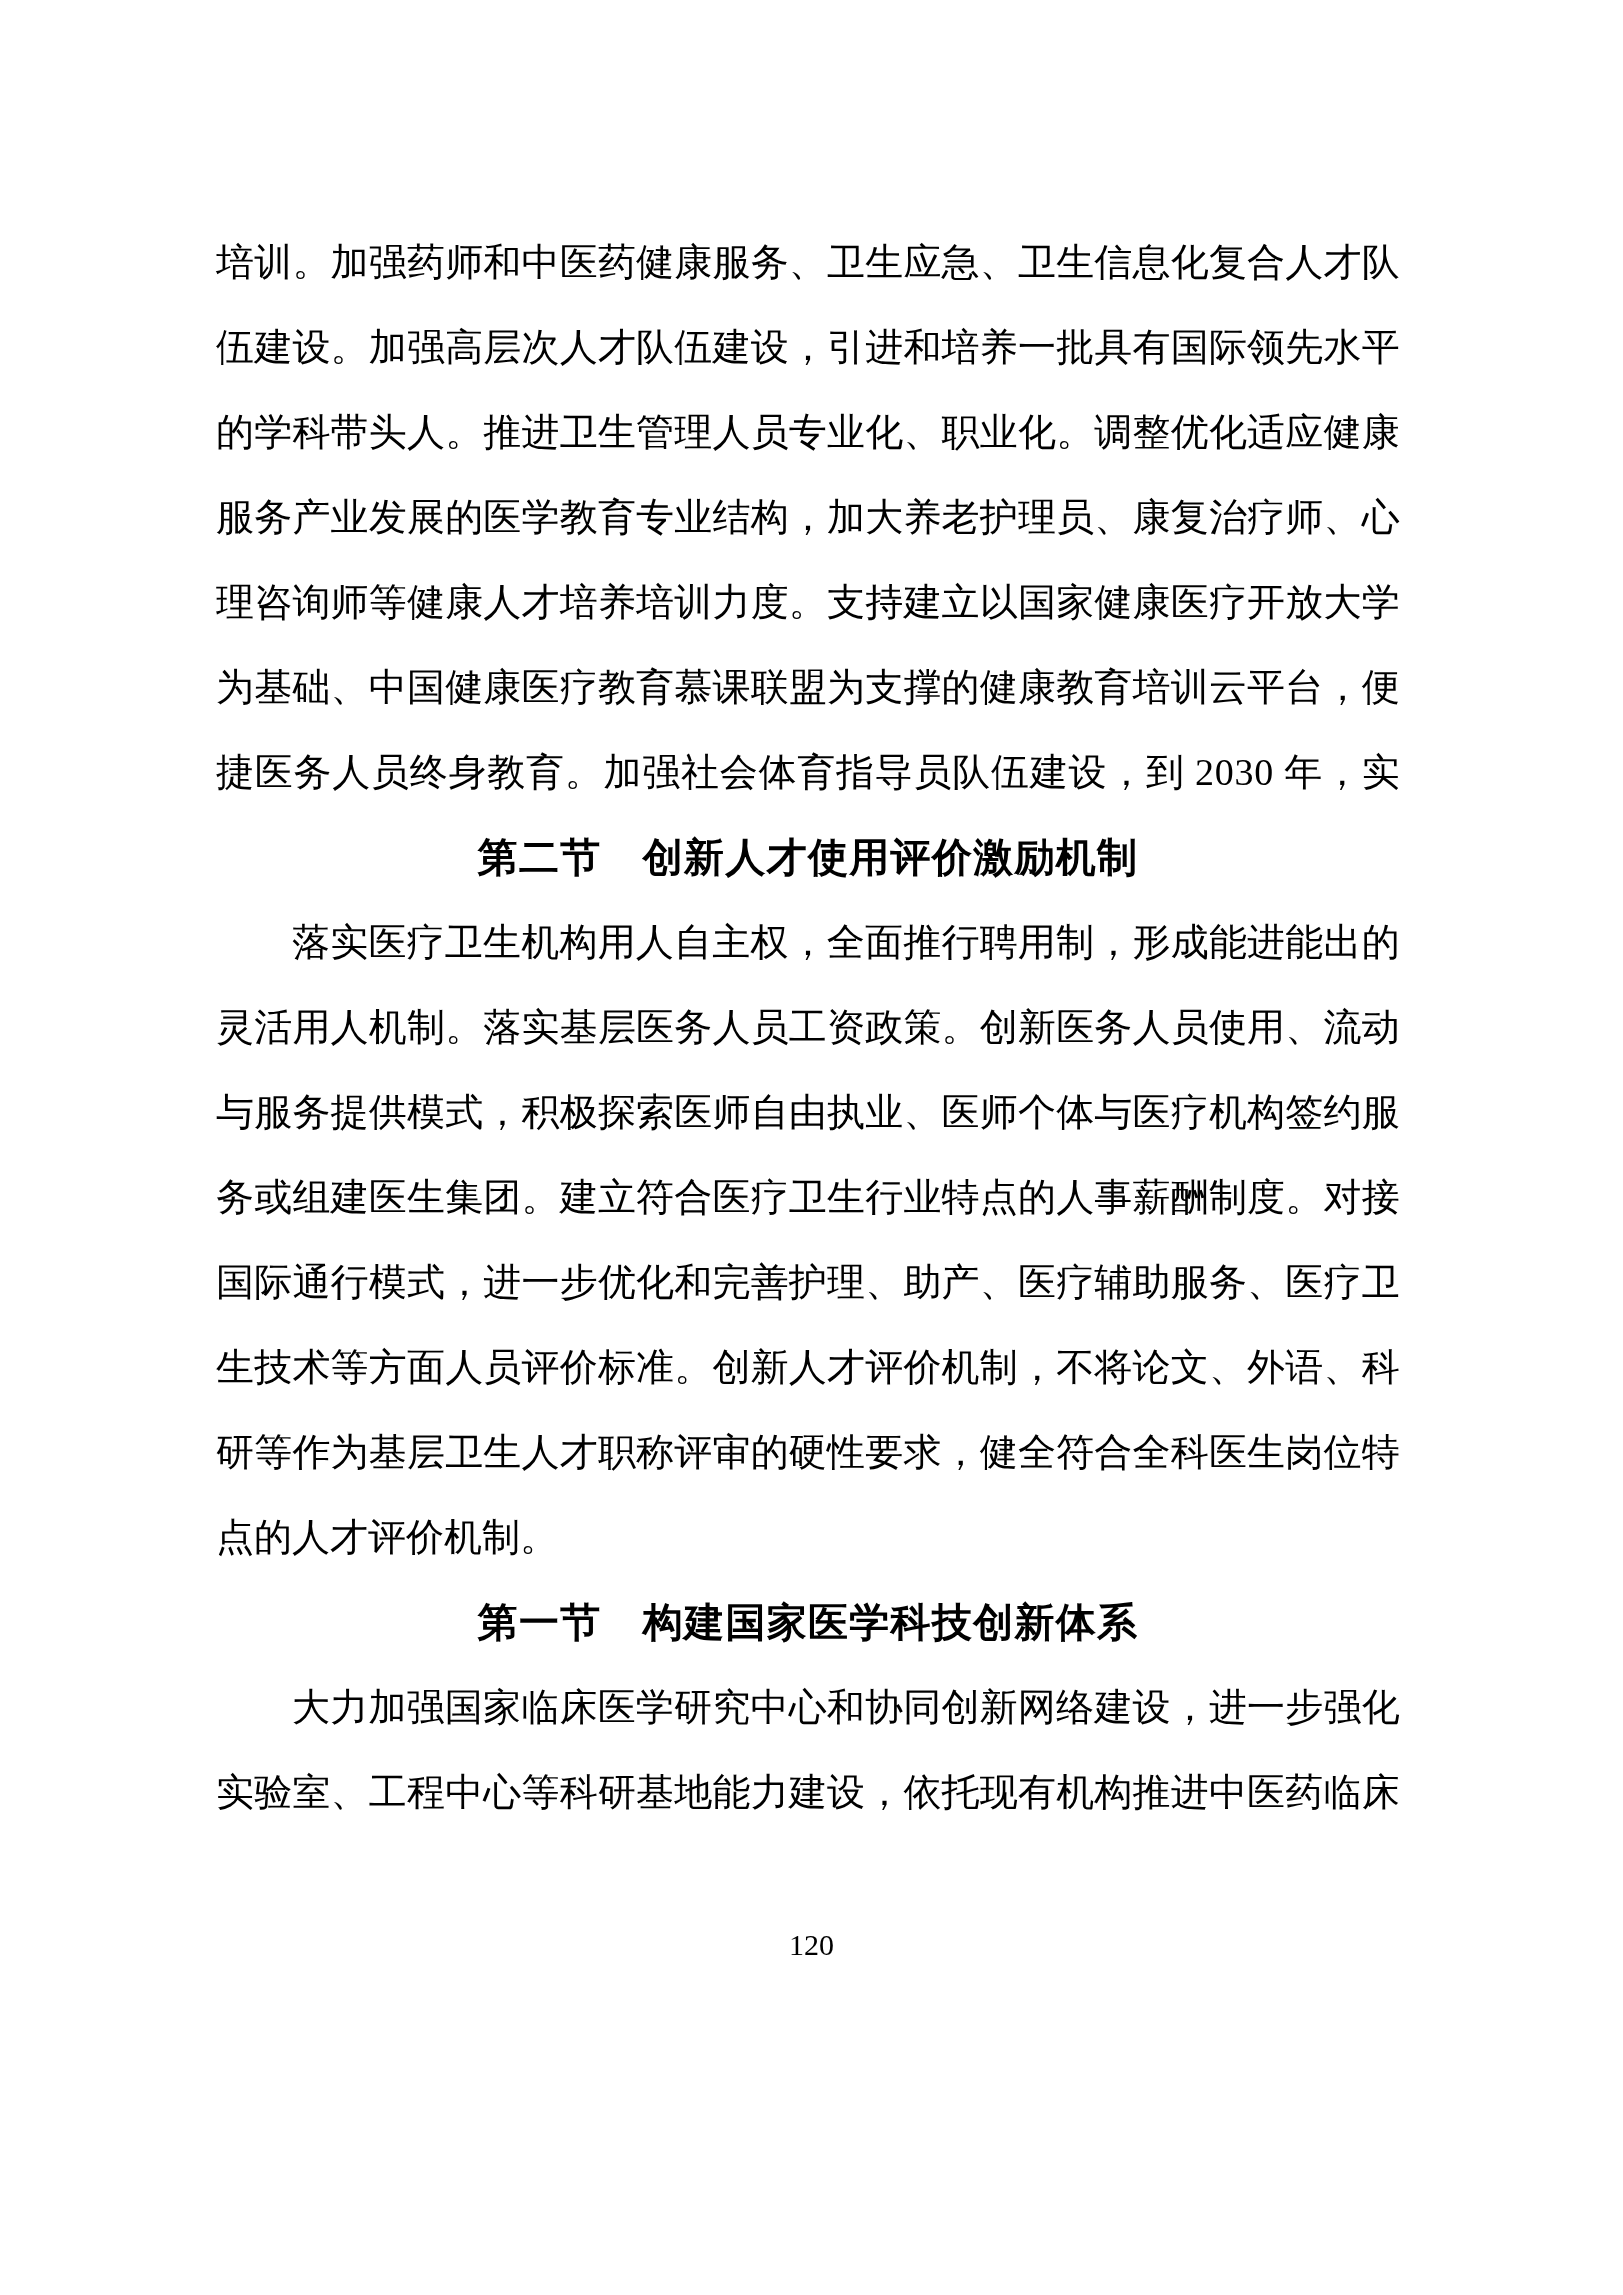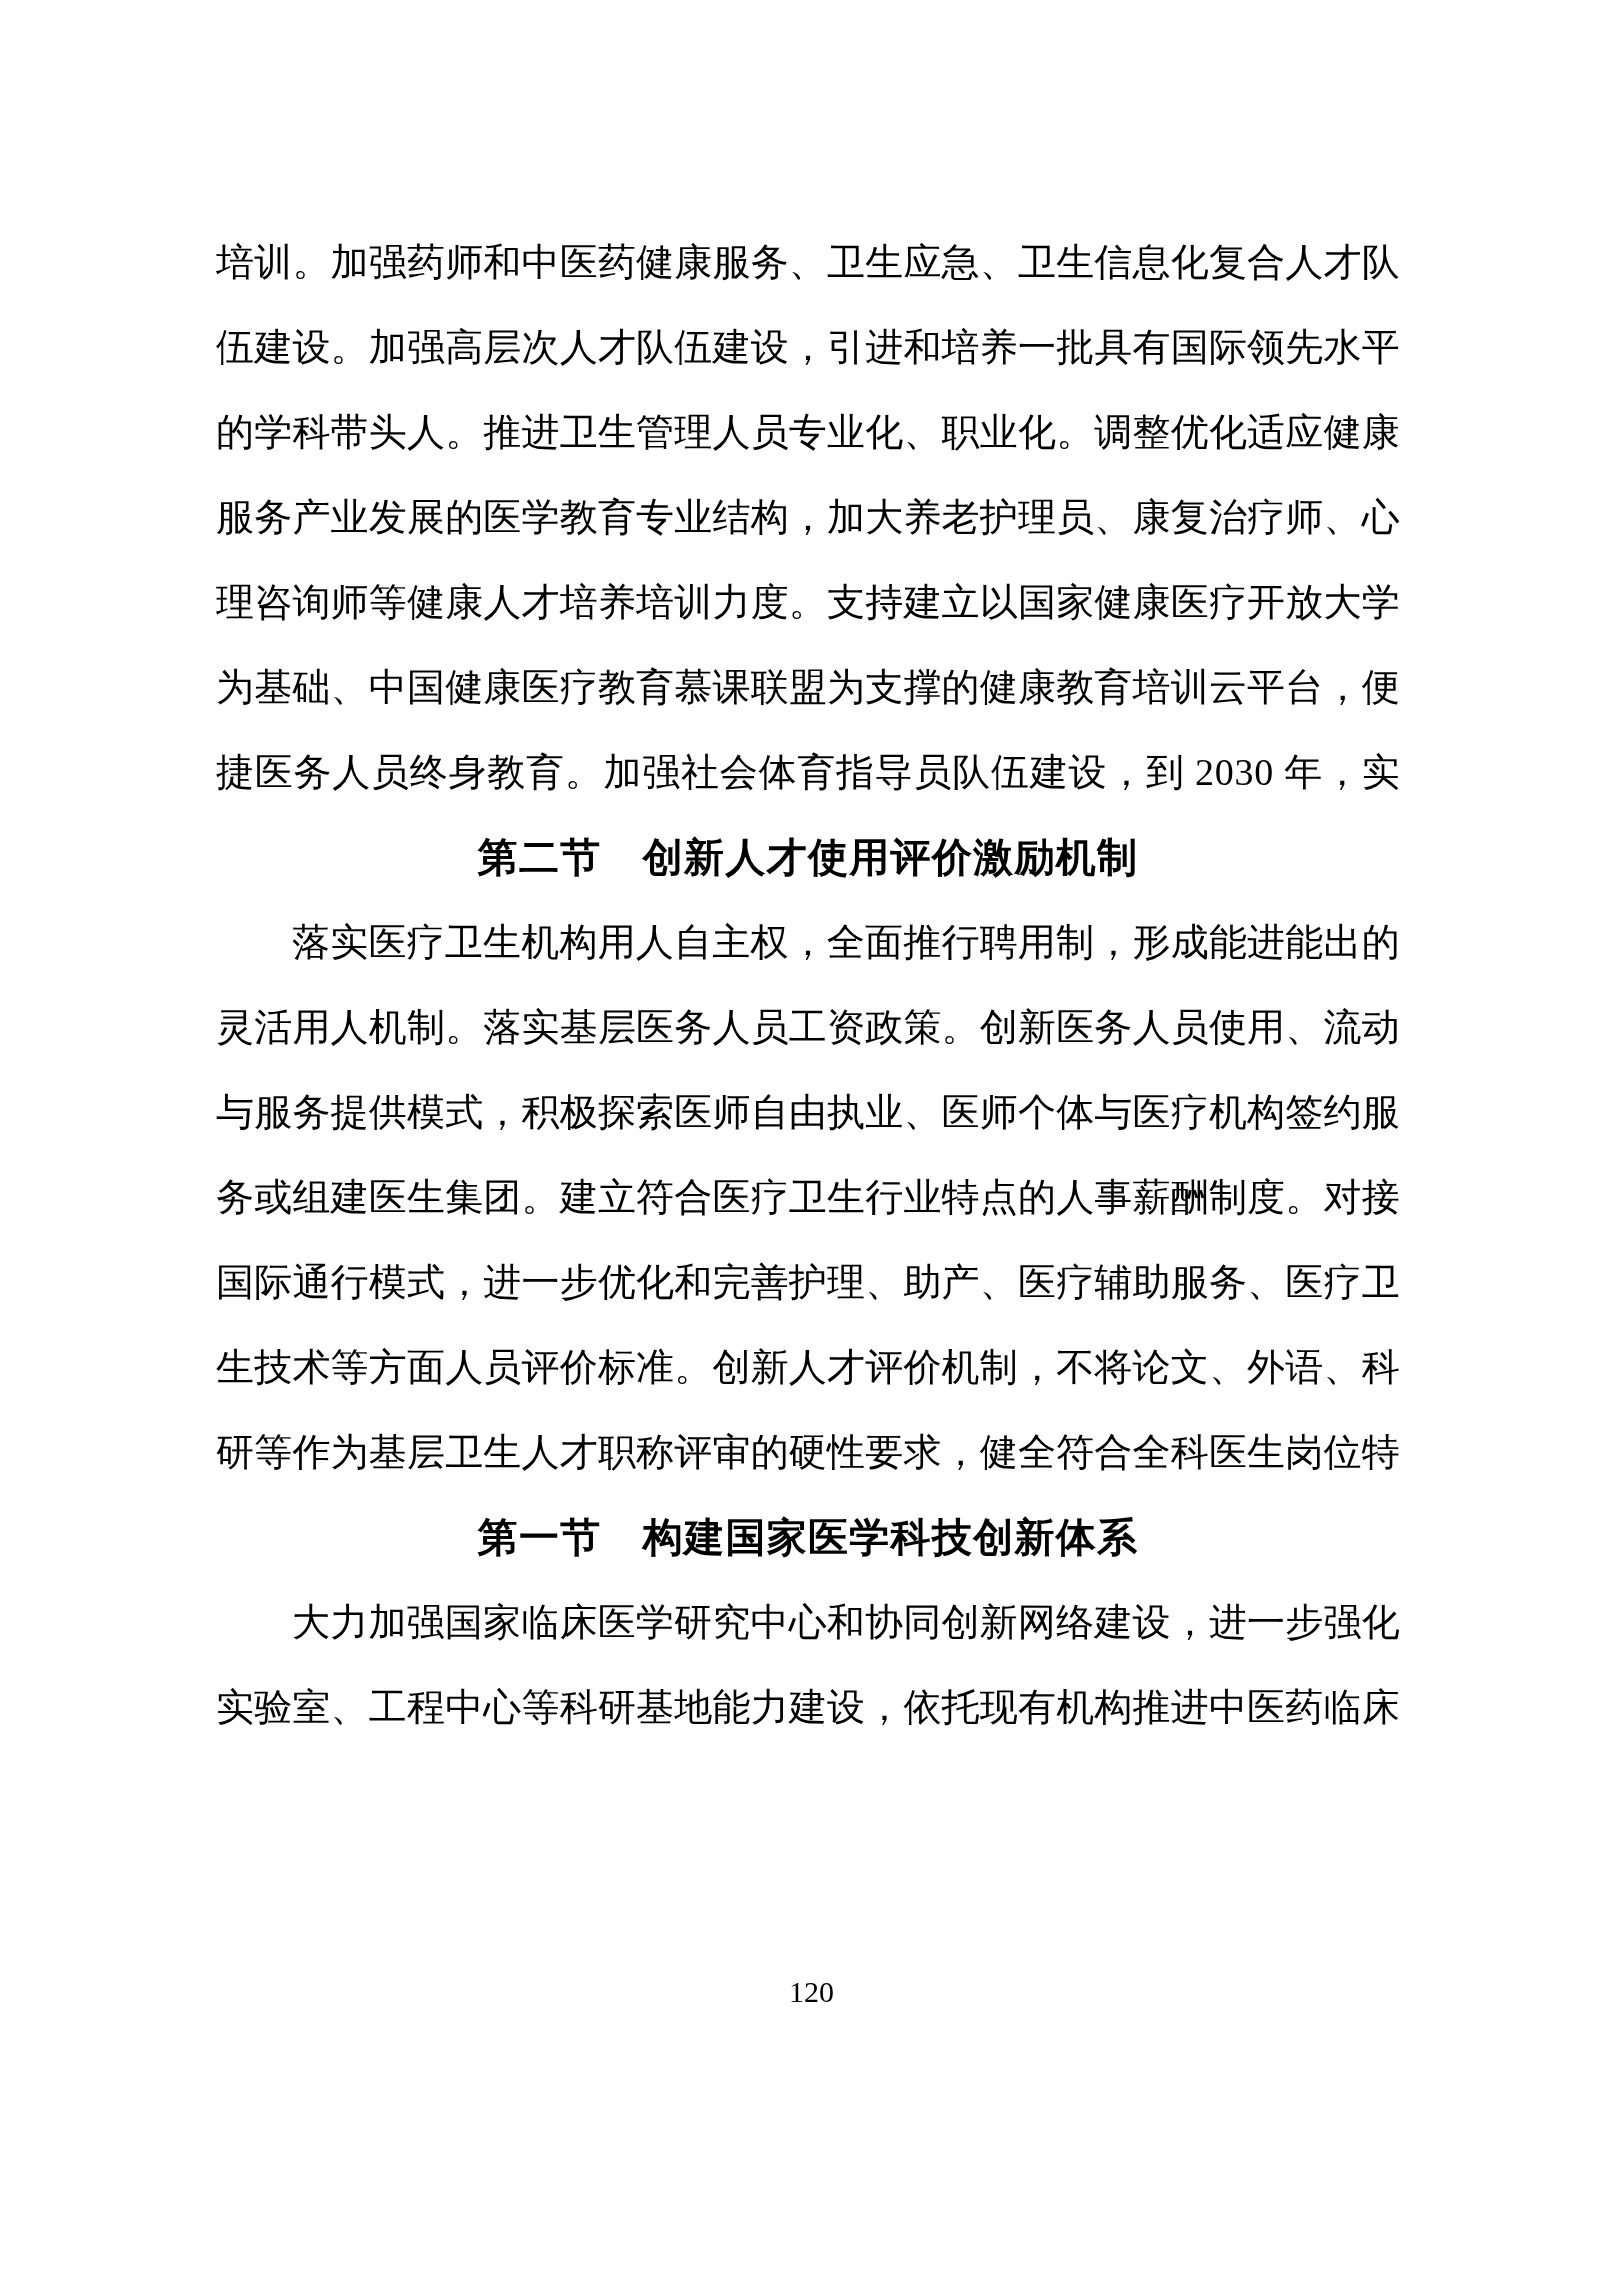--- a/index.html
+++ b/index.html
@@ -45,21 +45,21 @@
   
   .heading {
     justify-content: center;
     font-family: "Liberation Sans", "DejaVu Sans", sans-serif;
     font-weight: bold;
     font-size: 40px;
     letter-spacing: 1.3px;
   }
   .page-number {
     position: absolute;
-    top: 1972px;
+    top: 1925px;
     left: 0;
     width: 100%;
     height: 39px;
     text-align: center;
     font-size: 30px;
     line-height: 39px;
   }
 </style>
 </head>
 <body>
@@ -77,20 +77,21 @@
 
     <div class="line heading">第二节　创新人才使用评价激励机制</div>
 
     <div class="line jline indent"><span>落</span><span>实</span><span>医</span><span>疗</span><span>卫</span><span>生</span><span>机</span><span>构</span><span>用</span><span>人</span><span>自</span><span>主</span><span>权</span><span>，</span><span>全</span><span>面</span><span>推</span><span>行</span><span>聘</span><span>用</span><span>制</span><span>，</span><span>形</span><span>成</span><span>能</span><span>进</span><span>能</span><span>出</span><span>的</span></div>
     <div class="line jline"><span>灵</span><span>活</span><span>用</span><span>人</span><span>机</span><span>制</span><span>。</span><span>落</span><span>实</span><span>基</span><span>层</span><span>医</span><span>务</span><span>人</span><span>员</span><span>工</span><span>资</span><span>政</span><span>策</span><span>。</span><span>创</span><span>新</span><span>医</span><span>务</span><span>人</span><span>员</span><span>使</span><span>用</span><span>、</span><span>流</span><span>动</span></div>
     <div class="line jline"><span>与</span><span>服</span><span>务</span><span>提</span><span>供</span><span>模</span><span>式</span><span>，</span><span>积</span><span>极</span><span>探</span><span>索</span><span>医</span><span>师</span><span>自</span><span>由</span><span>执</span><span>业</span><span>、</span><span>医</span><span>师</span><span>个</span><span>体</span><span>与</span><span>医</span><span>疗</span><span>机</span><span>构</span><span>签</span><span>约</span><span>服</span></div>
     <div class="line jline"><span>务</span><span>或</span><span>组</span><span>建</span><span>医</span><span>生</span><span>集</span><span>团</span><span>。</span><span>建</span><span>立</span><span>符</span><span>合</span><span>医</span><span>疗</span><span>卫</span><span>生</span><span>行</span><span>业</span><span>特</span><span>点</span><span>的</span><span>人</span><span>事</span><span>薪</span><span>酬</span><span>制</span><span>度</span><span>。</span><span>对</span><span>接</span></div>
     <div class="line jline"><span>国</span><span>际</span><span>通</span><span>行</span><span>模</span><span>式</span><span>，</span><span>进</span><span>一</span><span>步</span><span>优</span><span>化</span><span>和</span><span>完</span><span>善</span><span>护</span><span>理</span><span>、</span><span>助</span><span>产</span><span>、</span><span>医</span><span>疗</span><span>辅</span><span>助</span><span>服</span><span>务</span><span>、</span><span>医</span><span>疗</span><span>卫</span></div>
     <div class="line jline"><span>生</span><span>技</span><span>术</span><span>等</span><span>方</span><span>面</span><span>人</span><span>员</span><span>评</span><span>价</span><span>标</span><span>准</span><span>。</span><span>创</span><span>新</span><span>人</span><span>才</span><span>评</span><span>价</span><span>机</span><span>制</span><span>，</span><span>不</span><span>将</span><span>论</span><span>文</span><span>、</span><span>外</span><span>语</span><span>、</span><span>科</span></div>
     <div class="line jline"><span>研</span><span>等</span><span>作</span><span>为</span><span>基</span><span>层</span><span>卫</span><span>生</span><span>人</span><span>才</span><span>职</span><span>称</span><span>评</span><span>审</span><span>的</span><span>硬</span><span>性</span><span>要</span><span>求</span><span>，</span><span>健</span><span>全</span><span>符</span><span>合</span><span>全</span><span>科</span><span>医</span><span>生</span><span>岗</span><span>位</span><span>特</span></div>
+    <div class="line">点的人才评价机制。</div>
 
     <div class="line heading">第一节　构建国家医学科技创新体系</div>
 
     <div class="line jline indent"><span>大</span><span>力</span><span>加</span><span>强</span><span>国</span><span>家</span><span>临</span><span>床</span><span>医</span><span>学</span><span>研</span><span>究</span><span>中</span><span>心</span><span>和</span><span>协</span><span>同</span><span>创</span><span>新</span><span>网</span><span>络</span><span>建</span><span>设</span><span>，</span><span>进</span><span>一</span><span>步</span><span>强</span><span>化</span></div>
     <div class="line jline"><span>实</span><span>验</span><span>室</span><span>、</span><span>工</span><span>程</span><span>中</span><span>心</span><span>等</span><span>科</span><span>研</span><span>基</span><span>地</span><span>能</span><span>力</span><span>建</span><span>设</span><span>，</span><span>依</span><span>托</span><span>现</span><span>有</span><span>机</span><span>构</span><span>推</span><span>进</span><span>中</span><span>医</span><span>药</span><span>临</span><span>床</span></div>
 
   </main>
 
   <footer class="page-number">120</footer>
 </div>

